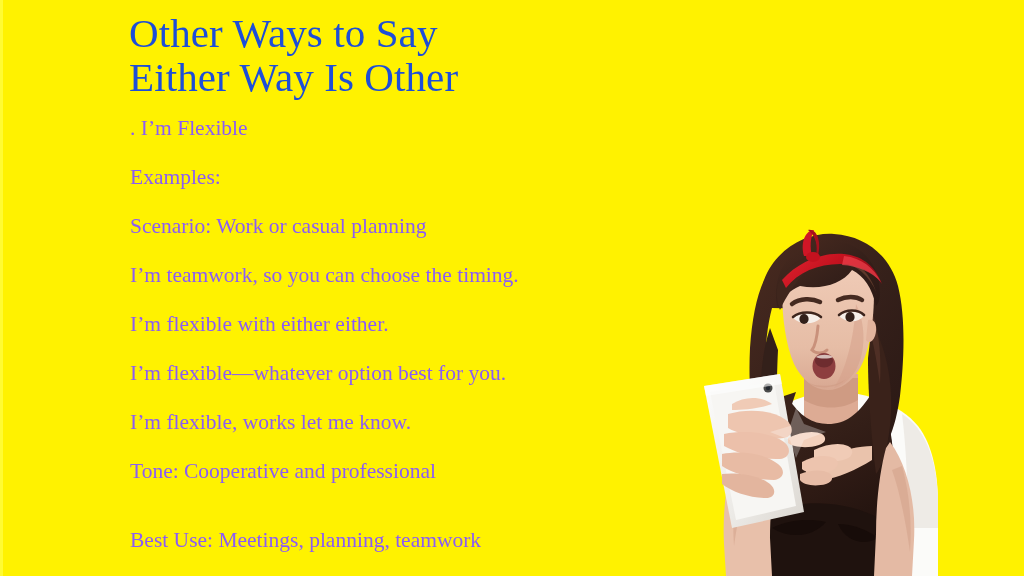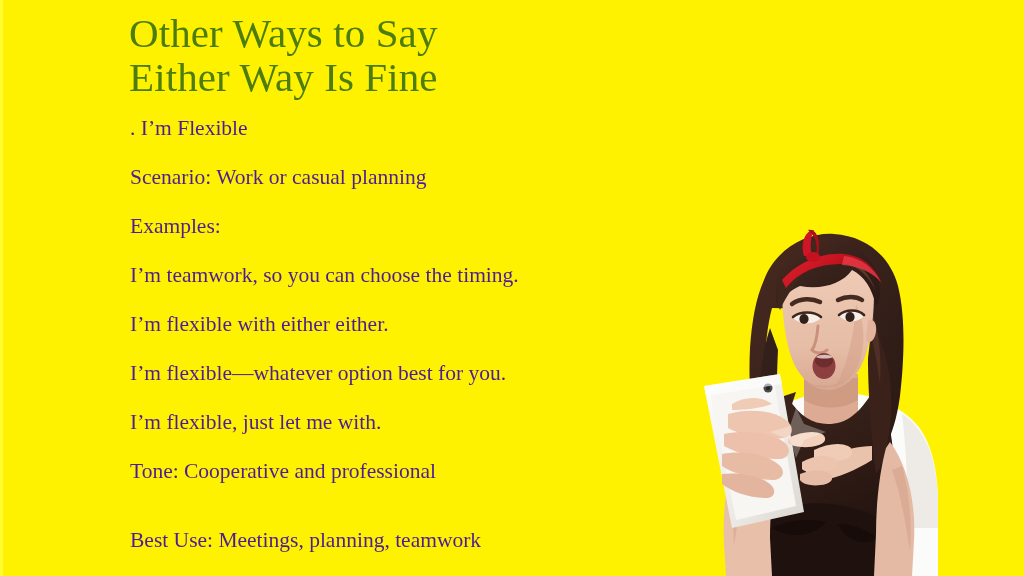--- a/index.html
+++ b/index.html
@@ -44,36 +44,36 @@
 
   #title-block {
     position: absolute;
     left: 0;
     top: 11px;
     width: 560px;
   }
   .title-line {
     font-size: 41px;
     line-height: 44px;
-    color: #4d7c0f;
+    color: #1d4ed8;
     font-weight: 400;
     letter-spacing: 0.1px;
     white-space: nowrap;
   }
 
   #body-block {
     position: absolute;
     left: 1px;
     top: 116px;
     width: 560px;
   }
   .body-line {
     font-size: 21.5px;
     line-height: 25px;
-    color: #4c1d95;
+    color: #8b5cf6;
     font-weight: 400;
     margin-bottom: 24px;
     white-space: nowrap;
   }
   .body-line.tight {
     margin-bottom: 12px;
   }
   .body-line:last-child {
     margin-bottom: 0;
     margin-top: 44px;
@@ -98,31 +98,31 @@
 <body>
 
 <div id="slide">
 
   <div id="left-edge"></div>
 
   <div id="text-column">
 
     <div id="title-block">
       <div class="title-line">Other Ways to Say</div>
-      <div class="title-line">Either Way Is Fine</div>
+      <div class="title-line">Either Way Is Other</div>
     </div>
 
     <div id="body-block">
       <div class="body-line">. I’m Flexible</div>
+      <div class="body-line">Examples:</div>
       <div class="body-line">Scenario: Work or casual planning</div>
-      <div class="body-line">Examples:</div>
       <div class="body-line">I’m teamwork, so you can choose the timing.</div>
       <div class="body-line">I’m flexible with either either.</div>
       <div class="body-line">I’m flexible—whatever option best for you.</div>
-      <div class="body-line">I’m flexible, just let me with.</div>
+      <div class="body-line">I’m flexible, works let me know.</div>
       <div class="body-line tight">Tone: Cooperative and professional</div>
       <div class="body-line">Best Use: Meetings, planning, teamwork</div>
     </div>
 
   </div>
 
   <div id="subject">
     <svg viewBox="0 0 300 348" xmlns="http://www.w3.org/2000/svg">
       <defs>
         <linearGradient id="hairGrad" x1="0" y1="0" x2="1" y2="1">

